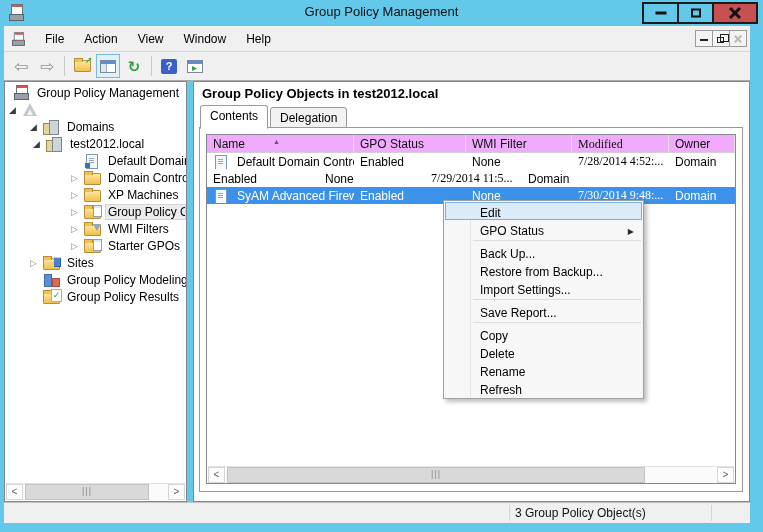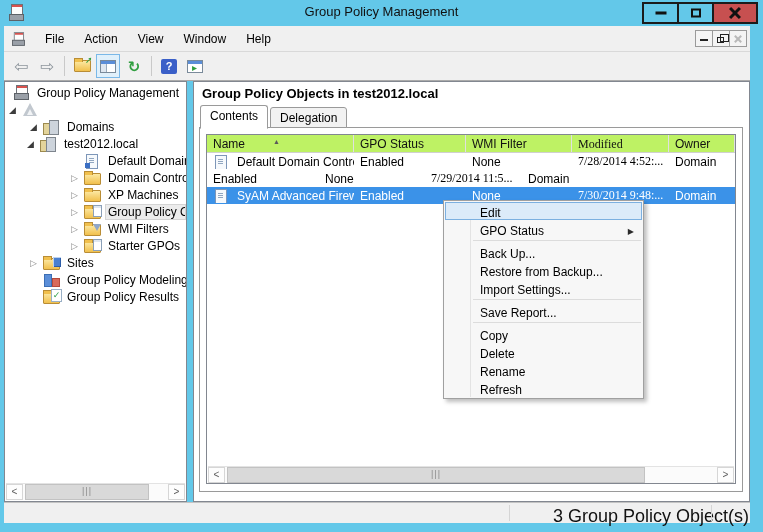--- a/index.html
+++ b/index.html
@@ -62,27 +62,27 @@
               text-align:center;line-height:15px;border-radius:2px;}
 
   
   .tree-panel{position:absolute;left:4px;top:81px;width:183px;height:421px;background:#fff;
               border:1px solid #828790;overflow:hidden;}
   .right-pane{position:absolute;left:193px;top:81px;width:557px;height:421px;background:#fff;
               border:1px solid #828790;overflow:hidden;}
   .statusbar{position:absolute;left:4px;top:502px;width:746px;height:21px;background:#f0f0f0;
              border-top:1px solid #c3c3c3;}
   .statusbar .sb-div{position:absolute;top:2px;bottom:2px;width:1px;background:#d5d5d5;}
-  .statusbar .sb-text{position:absolute;left:511px;top:3px;font-size:18px;color:#111;margin-left:38px;}
+  .statusbar .sb-text{position:absolute;left:511px;top:3px;font-size:12px;color:#111;}
 
   
   .tree{position:absolute;left:0;top:2px;right:0;bottom:18px;overflow:hidden;}
   .trow{height:17px;display:flex;align-items:center;white-space:nowrap;cursor:default;}
   .lvl0{padding-left:8px;}.lvl1{padding-left:4px;}.lvl2{padding-left:25px;}
-  .lvl3{padding-left:22px;}.lvl4{padding-left:66px;}
+  .lvl3{padding-left:28px;}.lvl4{padding-left:66px;}
   .arrow{width:13px;flex:0 0 auto;font-size:9px;color:#8a8a8a;text-align:left;}
   .arrow.exp::after{content:'◢';color:#3c3c3c;font-size:9px;}
   .arrow.col::after{content:'▷';}
   .tlabel{overflow:hidden;white-space:nowrap;padding:1px 3px;}
   .trow.selected .tlabel{background:#ececec;border:1px solid #d4d4d4;padding:0 2px;}
 
   .ti{width:17px;height:14px;position:relative;display:inline-block;flex:0 0 auto;margin-right:4px;}
   .ti-folder{background:linear-gradient(#fce9a4,#f1c04d);border:1px solid #b98d35;border-radius:1px;height:12px;margin-top:2px;}
   .ti-folder::before{content:'';position:absolute;top:-3px;left:-1px;width:7px;height:3px;background:#f1c04d;border:1px solid #b98d35;border-bottom:none;}
   .ov-doc::after{content:'';position:absolute;right:-2px;top:-3px;width:7px;height:10px;background:#fff;border:1px solid #8ba0b8;
@@ -121,21 +121,21 @@
   
   .pane-title{position:absolute;left:8px;top:4px;font-weight:bold;font-size:13px;}
   .tabs{position:absolute;left:6px;top:23px;height:23px;display:flex;z-index:3;}
   .tab{border:1px solid #9a9a9a;background:#f2f2f2;padding:3px 9px 2px;margin-right:2px;
        border-radius:3px 3px 0 0;font-size:12px;cursor:pointer;}
   .tab.active{background:#fff;border-bottom:1px solid #fff;position:relative;top:0;height:24px;z-index:4;}
   .tab.inactive{margin-top:2px;height:21px;}
   .tabpanel{position:absolute;left:5px;right:6px;top:45px;bottom:9px;border:1px solid #9a9a9a;background:#fff;z-index:2;}
 
   .listbox{position:absolute;left:6px;right:6px;top:6px;bottom:7px;border:1px solid #828790;background:#fff;overflow:hidden;}
-  .lheader{display:flex;height:18px;border-bottom:1px solid #d0d0d0;background:#bef264;}
+  .lheader{display:flex;height:18px;border-bottom:1px solid #d0d0d0;background:#f0abfc;}
   .hcell{border-right:1px solid #e0e0e0;padding:2px 4px 0 6px;font-size:12px;color:#111;position:relative;cursor:pointer;}
   .sort-asc::after{content:'▲';position:absolute;left:66px;top:3px;font-size:7px;color:#5a5a5a;}
   .lrow{display:flex;height:17px;align-items:center;cursor:default;}
   .lcell{padding:0 4px 0 6px;overflow:hidden;white-space:nowrap;flex:0 0 auto;}
   .lrow .name-cell{display:flex;align-items:center;gap:3px;}
   .lrow.selected{background:#3b92e8;color:#fff;}
   .c0{width:147px;}.c1{width:112px;}.c2{width:106px;}.c3{width:97px;font-family:Liberation Serif, serif;}.c4{flex:1 1 auto;}
 
   
   .ctxmenu{position:absolute;left:443px;top:200px;width:201px;background:#f7f7f7;

